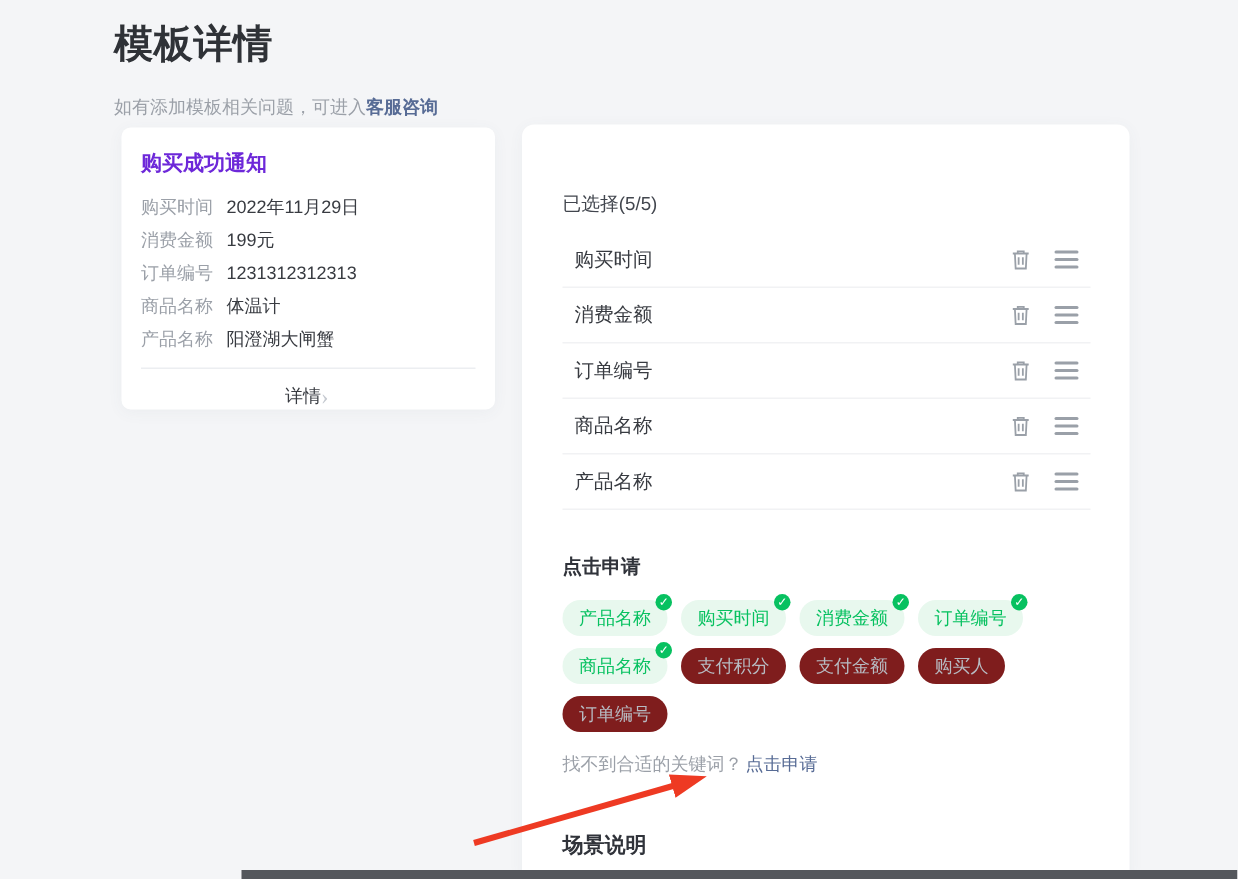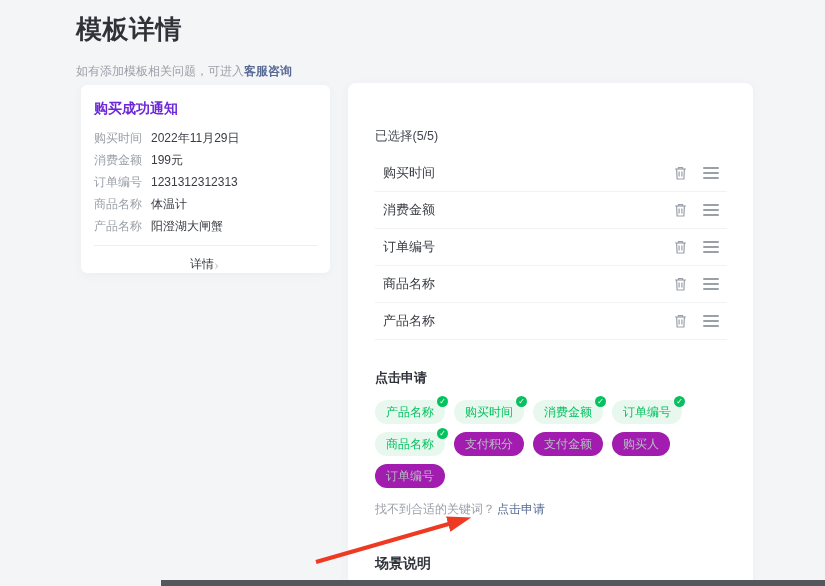--- a/index.html
+++ b/index.html
@@ -51,21 +51,21 @@
   .drag-handle { display:flex; flex-direction:column; justify-content:center; gap:3px; width:16px; cursor:grab; }
   .drag-handle i { display:block; height:2px; background:#9aa0a8; border-radius:1px; }
 
   .library-title { margin-top:29px; font-size:13px; font-weight:600; color:#30333a; }
   .tag-wrap { margin-top:13px; display:flex; flex-wrap:wrap; gap:8px 9px; width:320px; }
   .tag {
     position:relative; height:24px; line-height:24px; padding:0 11px;
     border-radius:12px; font-size:12px; cursor:pointer; white-space:nowrap;
   }
   .tag.selected { background:#e8f8ee; color:#07c160; }
-  .tag.unselected { background:#a21caf; color:#b7bbc2; }
+  .tag.unselected { background:#7f1d1d; color:#b7bbc2; }
   .tag-badge {
     position:absolute; top:-4px; right:-3px; width:11px; height:11px;
     border-radius:50%; background:#07c160; color:#fff;
     font-size:8px; line-height:11px; text-align:center; font-weight:700;
   }
   .apply-line { margin-top:13px; font-size:12px; color:#9ba0a8; }
   .apply-line .link { color:#576b95; margin-left:2px; cursor:pointer;text-align:center; }
   .scene-title { margin-top:37px; font-size:14px; font-weight:700; color:#30333a; }
 
   

